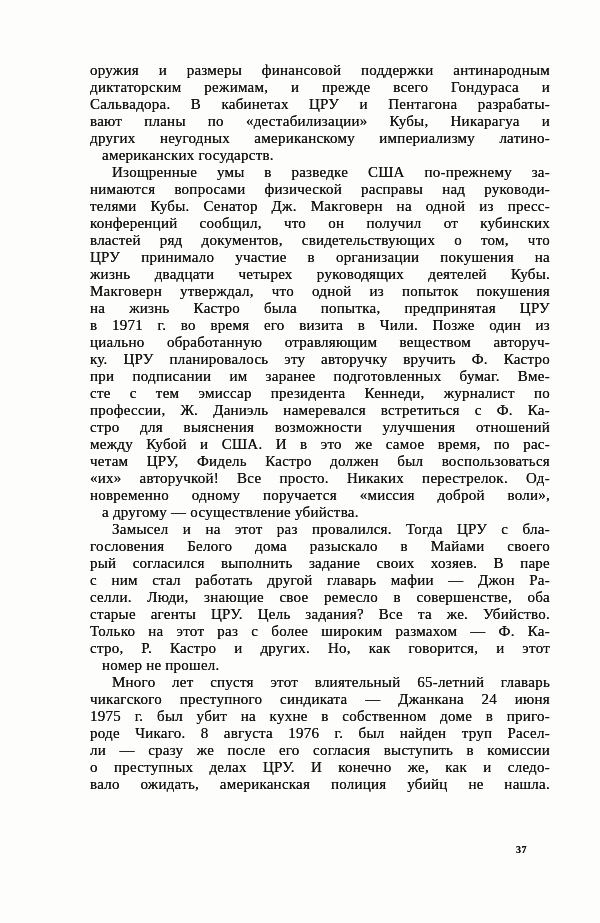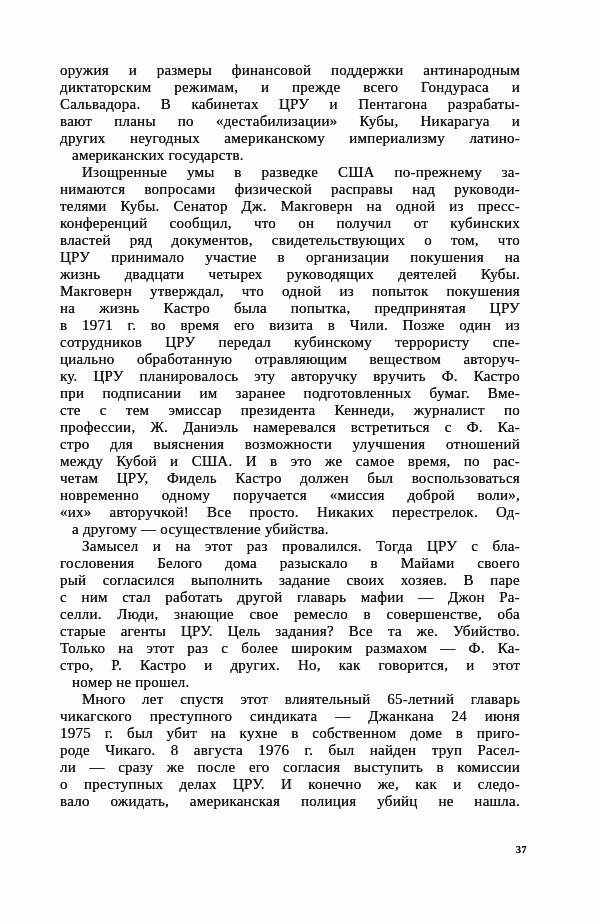--- a/index.html
+++ b/index.html
@@ -14,21 +14,21 @@
   }
   .page {
     position: relative;
     width: 600px;
     height: 923px;
     background: #fdfdfc;
     overflow: hidden;
   }
   .text-block {
     position: absolute;
-    left: 60px;
+    left: 90px;
     top: 62px;
     width: 460px;
     font-size: 15px;
     line-height: 17px;
     color: #141414;
     letter-spacing: 0.25px;
     text-shadow: 0 0 0.35px #1a1a1a;
   }
   .line {
     text-align: justify;
@@ -71,31 +71,30 @@
       <div class="line indent">Изощренные умы в разведке США по-прежнему за-</div>
       <div class="line">нимаются вопросами физической расправы над руководи-</div>
       <div class="line">телями Кубы. Сенатор Дж. Макговерн на одной из пресс-</div>
       <div class="line">конференций сообщил, что он получил от кубинских</div>
       <div class="line">властей ряд документов, свидетельствующих о том, что</div>
       <div class="line">ЦРУ принимало участие в организации покушения на</div>
       <div class="line">жизнь двадцати четырех руководящих деятелей Кубы.</div>
       <div class="line">Макговерн утверждал, что одной из попыток покушения</div>
       <div class="line">на жизнь Кастро была попытка, предпринятая ЦРУ</div>
       <div class="line">в 1971 г. во время его визита в Чили. Позже один из</div>
-      <div class="line">сотрудников ЦРУ передал кубинскому террористу спе-</div>
       <div class="line">циально обработанную отравляющим веществом авторуч-</div>
       <div class="line">ку. ЦРУ планировалось эту авторучку вручить Ф. Кастро</div>
       <div class="line">при подписании им заранее подготовленных бумаг. Вме-</div>
       <div class="line">сте с тем эмиссар президента Кеннеди, журналист по</div>
       <div class="line">профессии, Ж. Даниэль намеревался встретиться с Ф. Ка-</div>
       <div class="line">стро для выяснения возможности улучшения отношений</div>
       <div class="line">между Кубой и США. И в это же самое время, по рас-</div>
       <div class="line">четам ЦРУ, Фидель Кастро должен был воспользоваться</div>
+      <div class="line">«их» авторучкой! Все просто. Никаких перестрелок. Од-</div>
       <div class="line">новременно одному поручается «миссия доброй воли»,</div>
-      <div class="line">«их» авторучкой! Все просто. Никаких перестрелок. Од-</div>
       <div class="line endleft">а другому — осуществление убийства.</div>
       <div class="line indent">Замысел и на этот раз провалился. Тогда ЦРУ с бла-</div>
       <div class="line">гословения Белого дома разыскало в Майами своего</div>
       <div class="line">рый согласился выполнить задание своих хозяев. В паре</div>
       <div class="line">с ним стал работать другой главарь мафии — Джон Ра-</div>
       <div class="line">селли. Люди, знающие свое ремесло в совершенстве, оба</div>
       <div class="line">старые агенты ЦРУ. Цель задания? Все та же. Убийство.</div>
       <div class="line">Только на этот раз с более широким размахом — Ф. Ка-</div>
       <div class="line">стро, Р. Кастро и других. Но, как говорится, и этот</div>
       <div class="line endleft">номер не прошел.</div>

